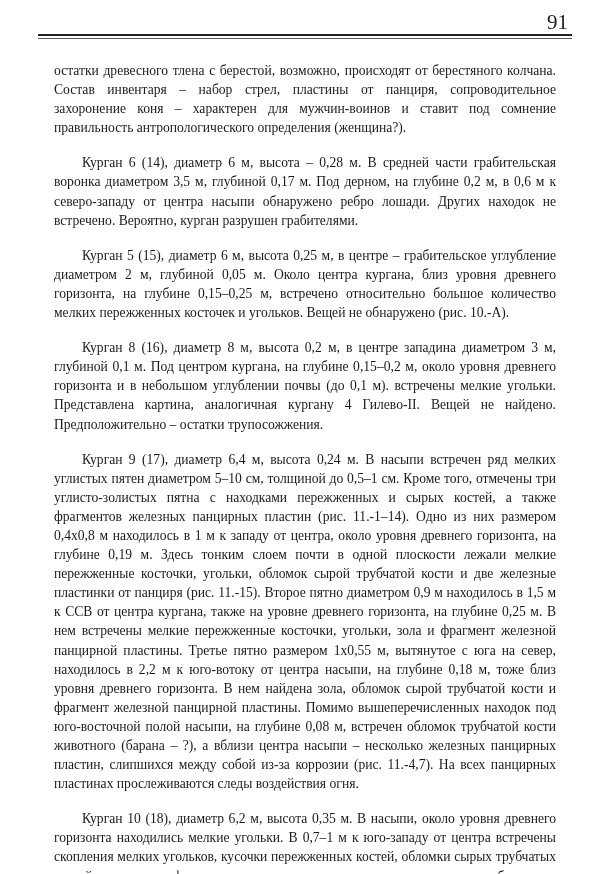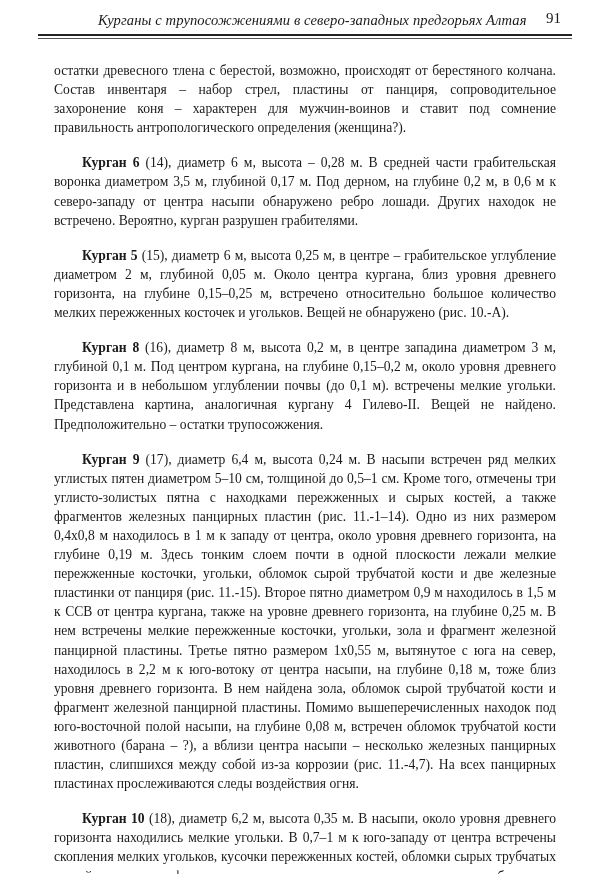--- a/index.html
+++ b/index.html
@@ -26,23 +26,23 @@
       position: absolute;
       left: 60px;
       top: 0;
       font-style: italic;
       font-size: 14.6px;
       letter-spacing: 0.1px;
       white-space: nowrap;
     }
     .page-number {
       position: absolute;
-      right: 11px;
+      right: 4px;
       top: -2px;
-      font-size: 15px;
+      font-size: 21px;
     }
     .rule-thick {
       position: absolute;
       left: 38px;
       top: 34px;
       width: 534px;
       height: 2px;
       background: #222;
     }
     .rule-thin {
@@ -64,28 +64,27 @@
     }
     .body-text p {
       margin: 16px;
       text-indent: 0;
       hyphens: manual;
     }
     .body-text p.indent {
       text-indent: 28px;
     }
     .kurgan-label {
-      font-weight: bold;
+      font-weight: normal;
     }
   </style>
 </head>
 <body>
 
 <div class="page-header">
-  <span class="running-title">Курганы с трупосожжениями в северо-западных предгорьях Алтая</span>
   <span class="page-number">91</span>
 </div>
 <div class="rule-thick"></div>
 <div class="rule-thin"></div>
 
 <div class="body-text">
   <p>
     <span>остатки древесного тлена с берестой, возможно, происходят от берестяного колчана. Состав инвентаря – набор стрел, пластины от панциря, сопроводительное захоронение коня – характерен для мужчин-воинов и ставит под сомнение правильность антропологического определения (женщина?).</span>
   </p>
   <p class="indent">

